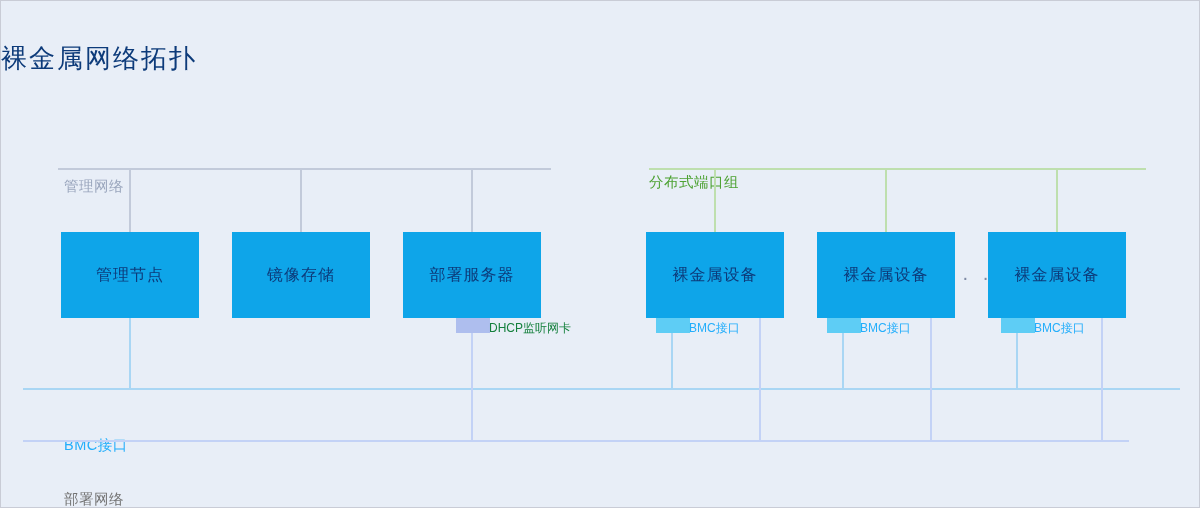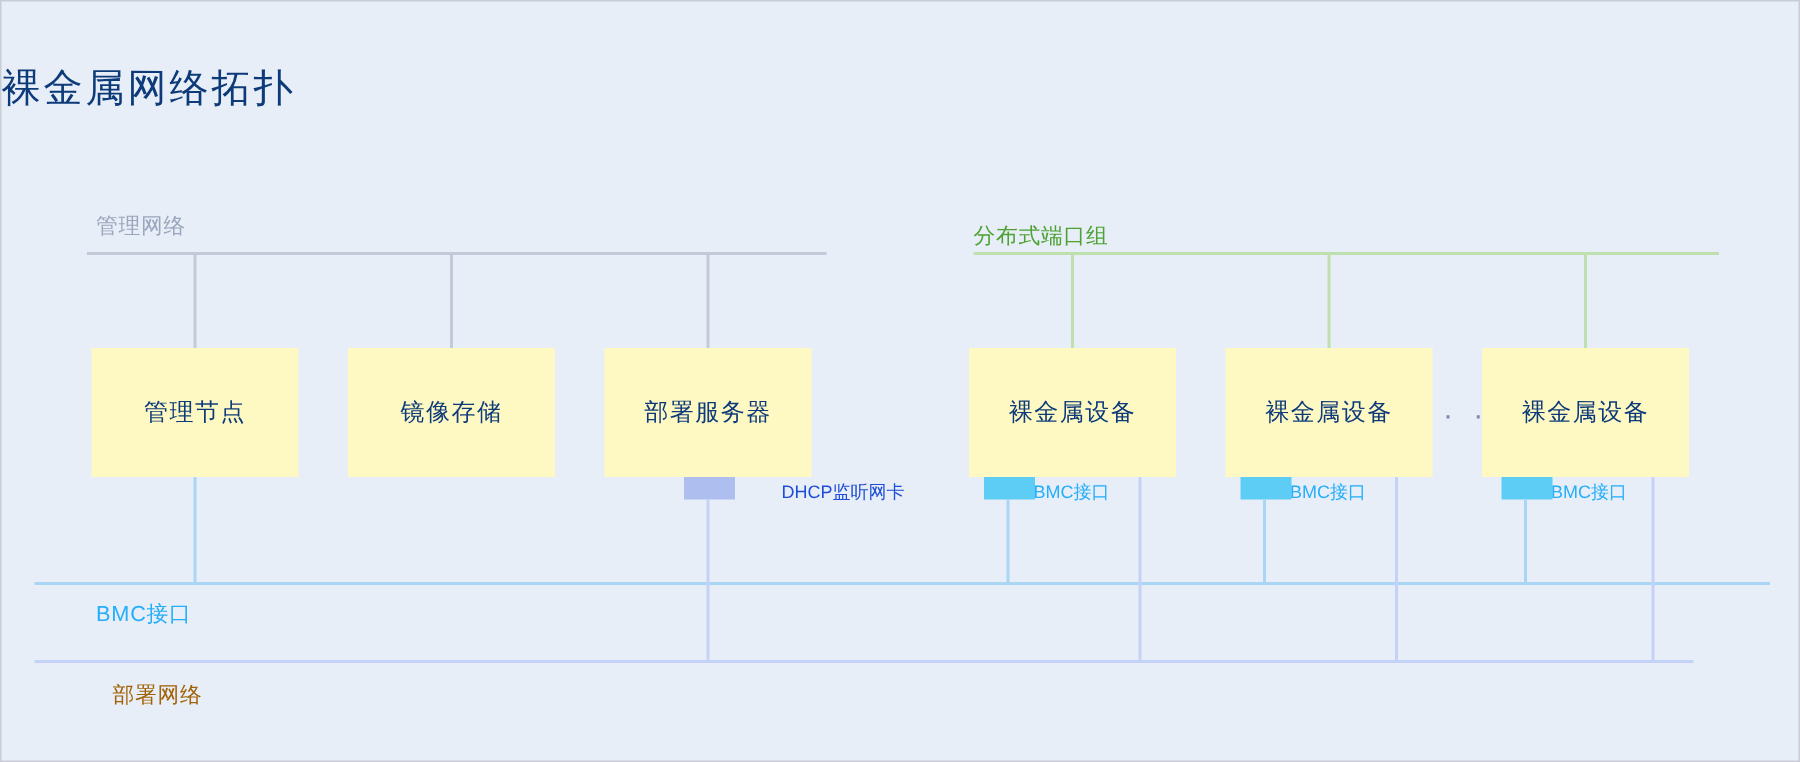--- a/index.html
+++ b/index.html
@@ -30,25 +30,26 @@
     letter-spacing: 2px;
     font-weight: 400;
   }
 
   
   .zone-label {
     position: absolute;
     font-size: 14.5px;
     letter-spacing: .5px;
     white-space: nowrap;
+    margin-top: 36px;
   }
   .zone-mgmt   { left: 63px;  top: 140px; color: #9aa6bd; }
-  .zone-dpg    { left: 648px; top: 147px; color: #4da233; text-align: center; }
+  .zone-dpg    { left: 648px; top: 136px; color: #4da233; text-align: center; }
   .zone-ipmi   { left: 63px;  top: 399px; color: #24aefb; }
-  .zone-deploy { left: 74px;  top: 453px; color: #a16207; }
+  .zone-deploy { left: 63px;  top: 453px; color: #737373; }
 
   
   .bus {
     position: absolute;
     height: 2px;
   }
   .bus-mgmt   { left: 57px;  top: 167px; width: 493px; background: #c2cada; }
   .bus-dpg    { left: 648px; top: 167px; width: 497px; background: #bedfae; }
   .bus-ipmi   { left: 22px;  top: 387px; width: 1157px; background: #a9d6f4; }
   .bus-deploy { left: 22px;  top: 439px; width: 1106px; background: #c3d2f6; }
@@ -59,21 +60,21 @@
     width: 2px;
   }
   .v-mgmt   { background: #c2cada; }
   .v-dpg    { background: #bedfae; }
   .v-ipmi   { background: #a9d6f4; }
   .v-deploy { background: #c3d2f6; }
 
   
   .node-box {
     position: absolute;
-    background: #fef9c3;
+    background: #0ea5e9;
     display: flex;
     align-items: center;
     justify-content: center;
     font-size: 16px;
     color: #0d3b7a;
     letter-spacing: 1px;
     box-sizing: border-box;
   }
 
   
@@ -82,21 +83,21 @@
     height: 15px;
     width: 34px;
   }
   .nic-chip.dhcp { background: #aebeee; }
   .nic-chip.bmc  { background: #5ecdf5; }
   .nic-label {
     position: absolute;
     font-size: 12px;
     white-space: nowrap;
   }
-  .nic-label.dhcp { color: #1d4ed8; margin-left: 32px; }
+  .nic-label.dhcp { color: #15803d; }
   .nic-label.bmc  { color: #24aefb; }
 
   
   .ellipsis {
     position: absolute;
     font-size: 20px;
     letter-spacing: 4px;
     color: #7e8aa5;
     line-height: 1;
   }

